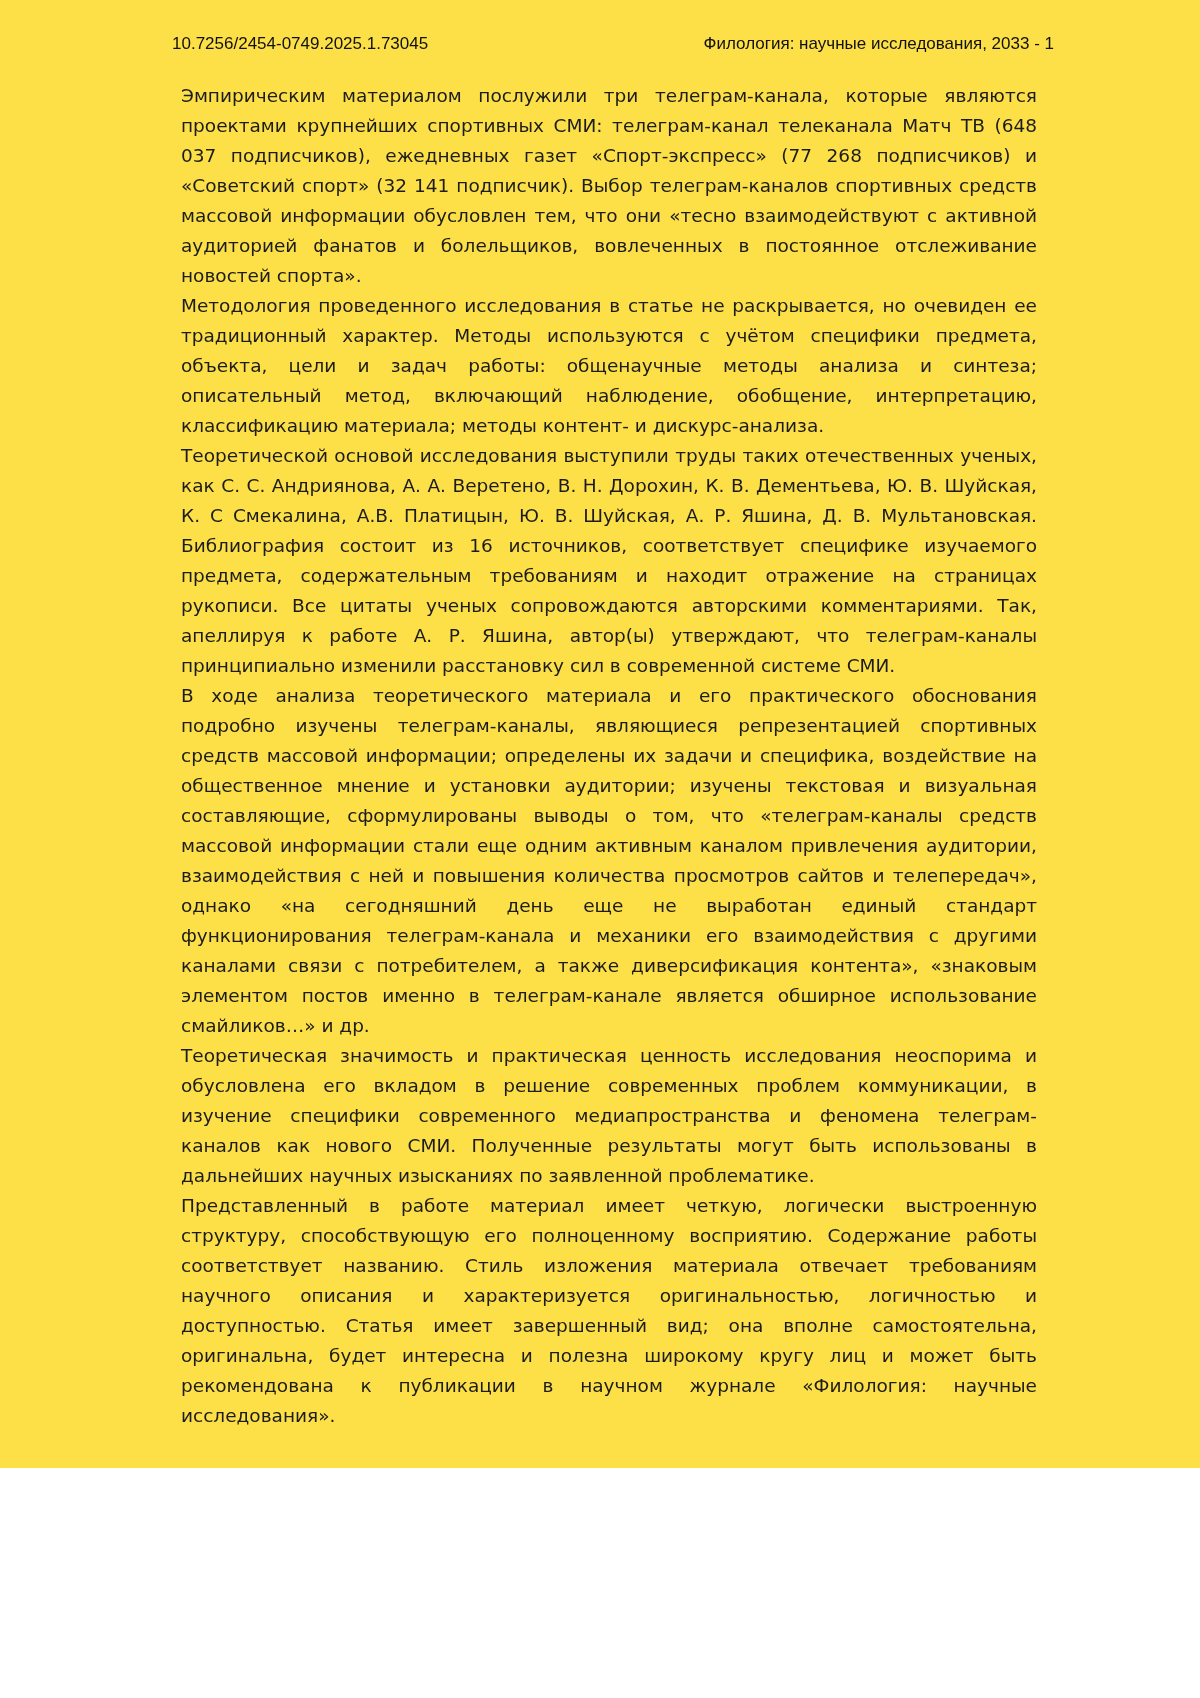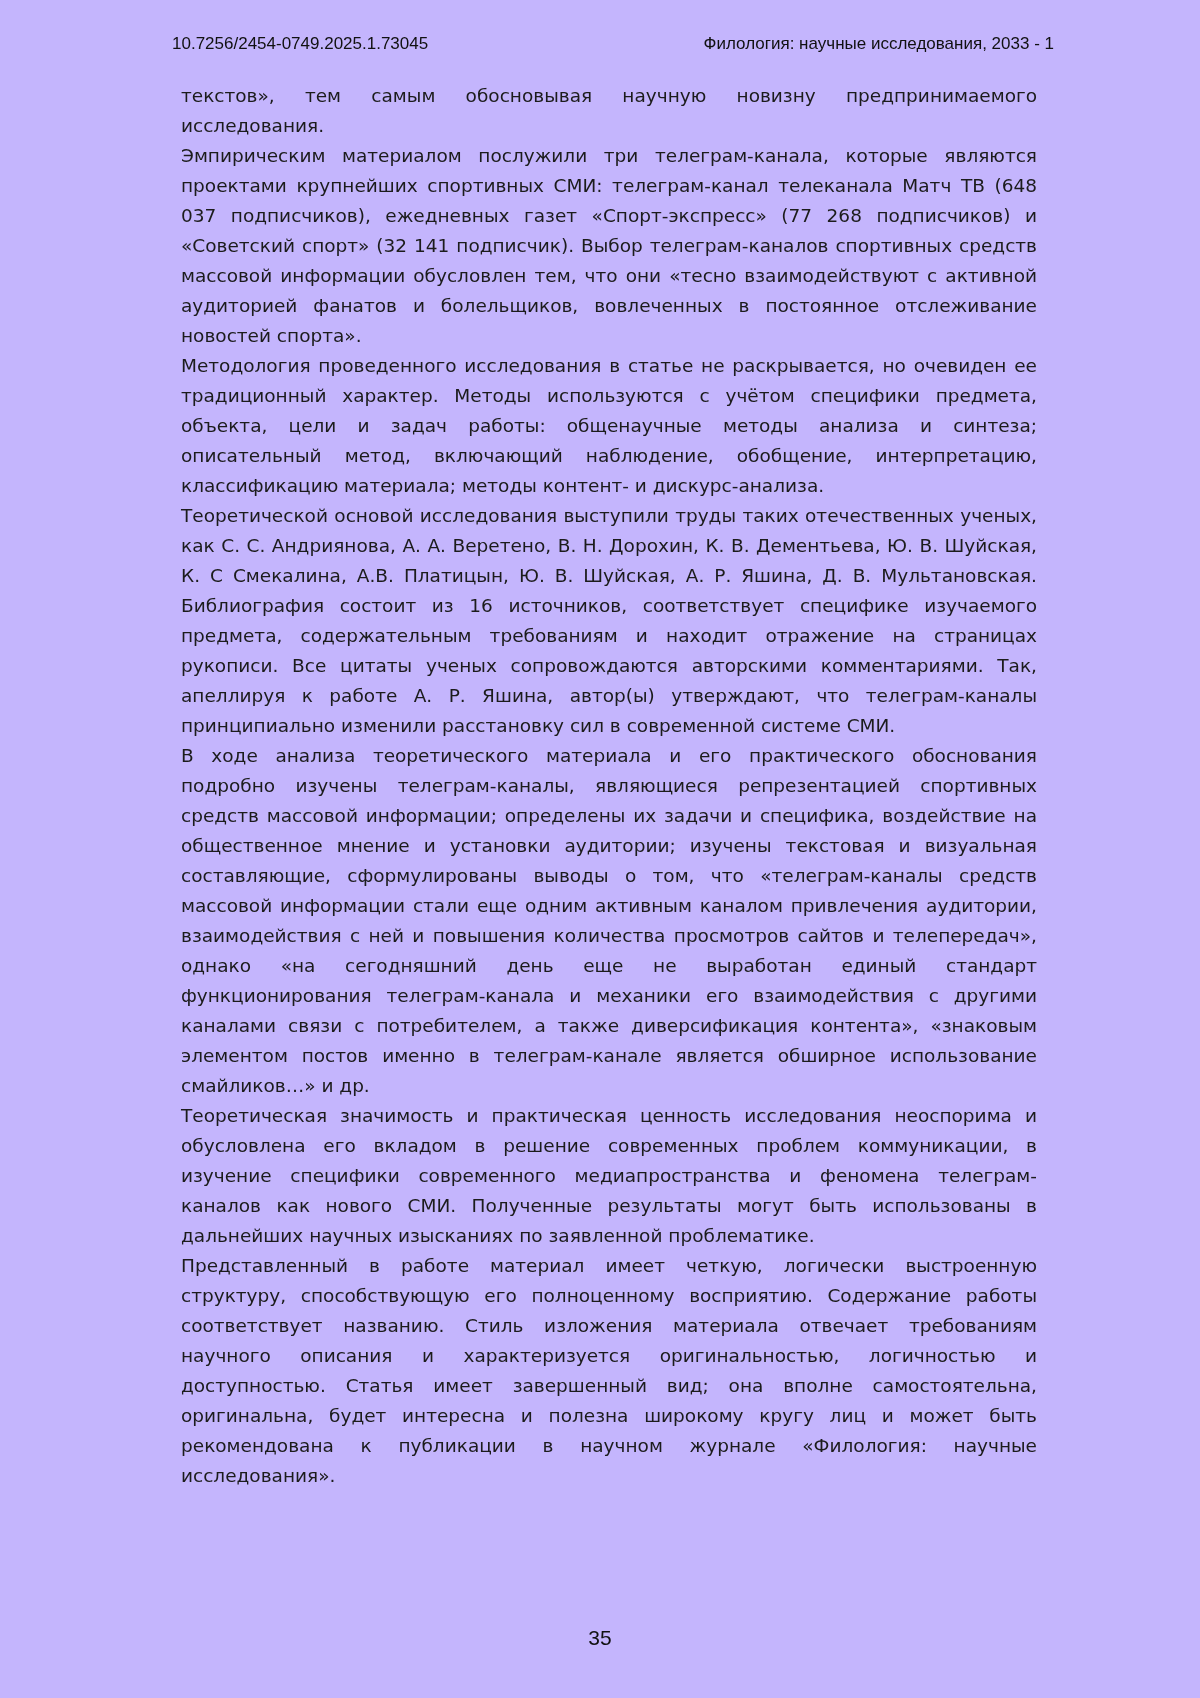--- a/index.html
+++ b/index.html
@@ -3,22 +3,22 @@
 <meta charset="utf-8">
 <style>
   html, body {
     margin: 0;
     padding: 0;
     background: #ffffff;
   }
   .page {
     position: relative;
     width: 1200px;
-    height: 1698px;
-    background: #c4b5fd;
+    height: 1468px;
+    background: #fde047;
     color: #1a1a1a;
     font-family: "DejaVu Sans", sans-serif;
     overflow: hidden;
   }
   .header {
     position: absolute;
     top: 34px;
     left: 172px;
     width: 882px;
     display: flex;
@@ -59,21 +59,20 @@
 <body>
 
 <div class="page">
 
   <div class="header">
     <span>10.7256/2454-0749.2025.1.73045</span>
     <span>Филология: научные исследования, 2033 - 1</span>
   </div>
 
   <div class="content" id="content">
-      <p class="para">текстов», тем самым обосновывая научную новизну предпринимаемого исследования.</p>
       <p class="para">Эмпирическим материалом послужили три телеграм-канала, которые являются проектами крупнейших спортивных СМИ: телеграм-канал телеканала Матч ТВ (648 037 подписчиков), ежедневных газет «Спорт-экспресс» (77 268 подписчиков) и «Советский спорт» (32 141 подписчик). Выбор телеграм-каналов спортивных средств массовой информации обусловлен тем, что они «тесно взаимодействуют с активной аудиторией фанатов и болельщиков, вовлеченных в постоянное отслеживание новостей спорта».</p>
       <p class="para">Методология проведенного исследования в статье не раскрывается, но очевиден ее традиционный характер. Методы используются с учётом специфики предмета, объекта, цели и задач работы: общенаучные методы анализа и синтеза; описательный метод, включающий наблюдение, обобщение, интерпретацию, классификацию материала; методы контент- и дискурс-анализа.</p>
       <p class="para">Теоретической основой исследования выступили труды таких отечественных ученых, как С. С. Андриянова, А. А. Веретено, В. Н. Дорохин, К. В. Дементьева, Ю. В. Шуйская, К. С Смекалина, А.В. Платицын, Ю. В. Шуйская, А. Р. Яшина, Д. В. Мультановская. Библиография состоит из 16 источников, соответствует специфике изучаемого предмета, содержательным требованиям и находит отражение на страницах рукописи. Все цитаты ученых сопровождаются авторскими комментариями. Так, апеллируя к работе А. Р. Яшина, автор(ы) утверждают, что телеграм-каналы принципиально изменили расстановку сил в современной системе СМИ.</p>
       <p class="para">В ходе анализа теоретического материала и его практического обоснования подробно изучены телеграм-каналы, являющиеся репрезентацией спортивных средств массовой информации; определены их задачи и специфика, воздействие на общественное мнение и установки аудитории; изучены текстовая и визуальная составляющие, сформулированы выводы о том, что «телеграм-каналы средств массовой информации стали еще одним активным каналом привлечения аудитории, взаимодействия с ней и повышения количества просмотров сайтов и телепередач», однако «на сегодняшний день еще не выработан единый стандарт функционирования телеграм-канала и механики его взаимодействия с другими каналами связи с потребителем, а также диверсификация контента», «знаковым элементом постов именно в телеграм-канале является обширное использование смайликов…» и др.</p>
       <p class="para">Теоретическая значимость и практическая ценность исследования неоспорима и обусловлена его вкладом в решение современных проблем коммуникации, в изучение специфики современного медиапространства и феномена телеграм-каналов как нового СМИ. Полученные результаты могут быть использованы в дальнейших научных изысканиях по заявленной проблематике.</p>
       <p class="para">Представленный в работе материал имеет четкую, логически выстроенную структуру, способствующую его полноценному восприятию. Содержание работы соответствует названию. Стиль изложения материала отвечает требованиям научного описания и характеризуется оригинальностью, логичностью и доступностью. Статья имеет завершенный вид; она вполне самостоятельна, оригинальна, будет интересна и полезна широкому кругу лиц и может быть рекомендована к публикации в научном журнале «Филология: научные исследования».</p>
     </div>
 
   <div class="footer">
     <span>35</span>

